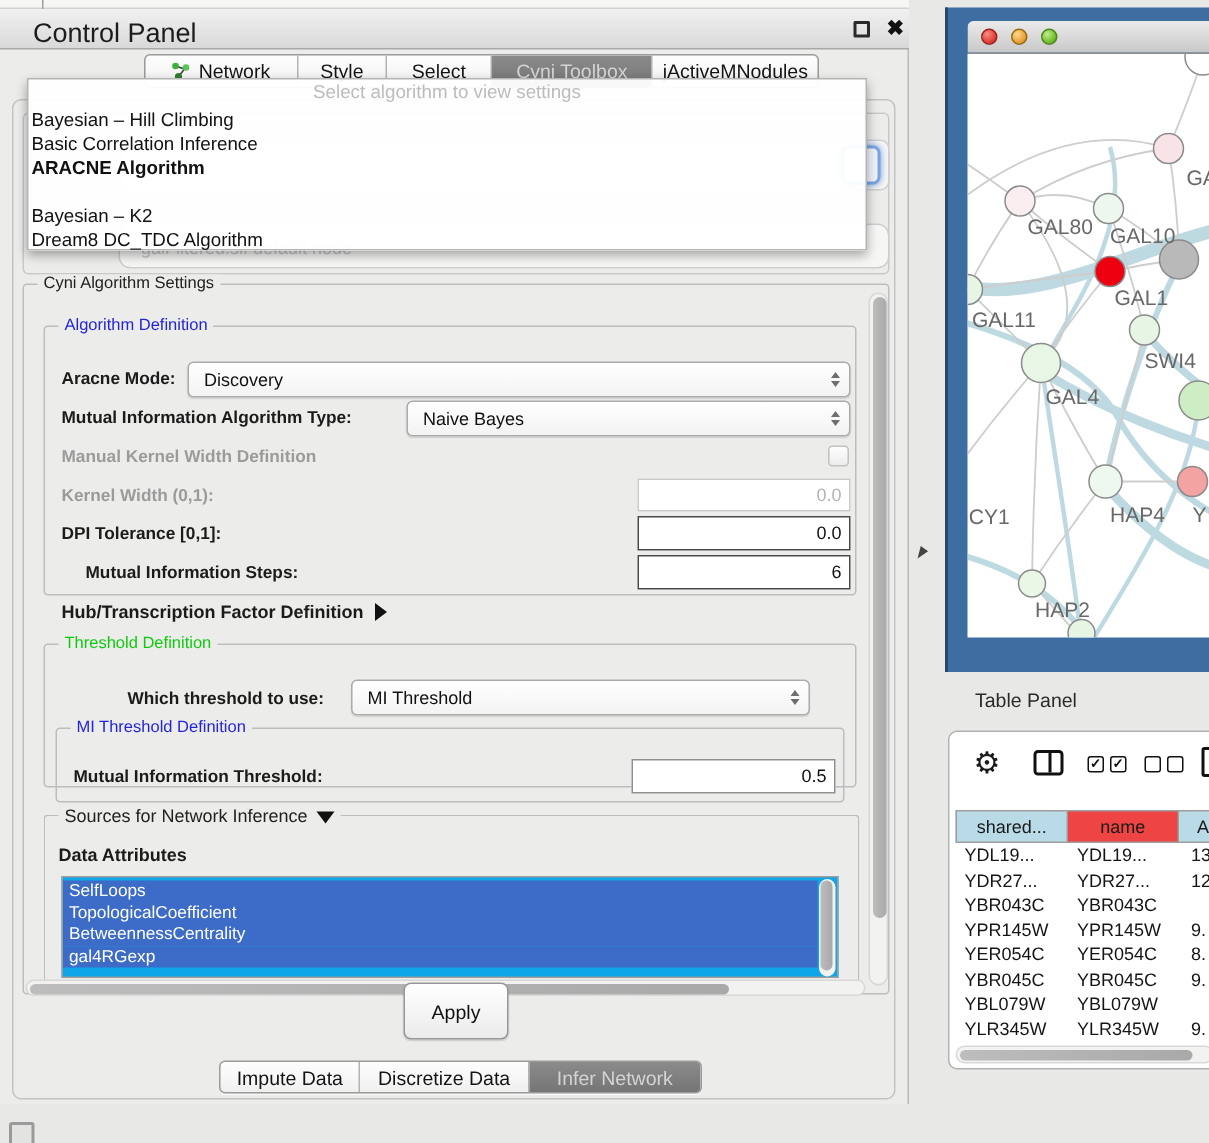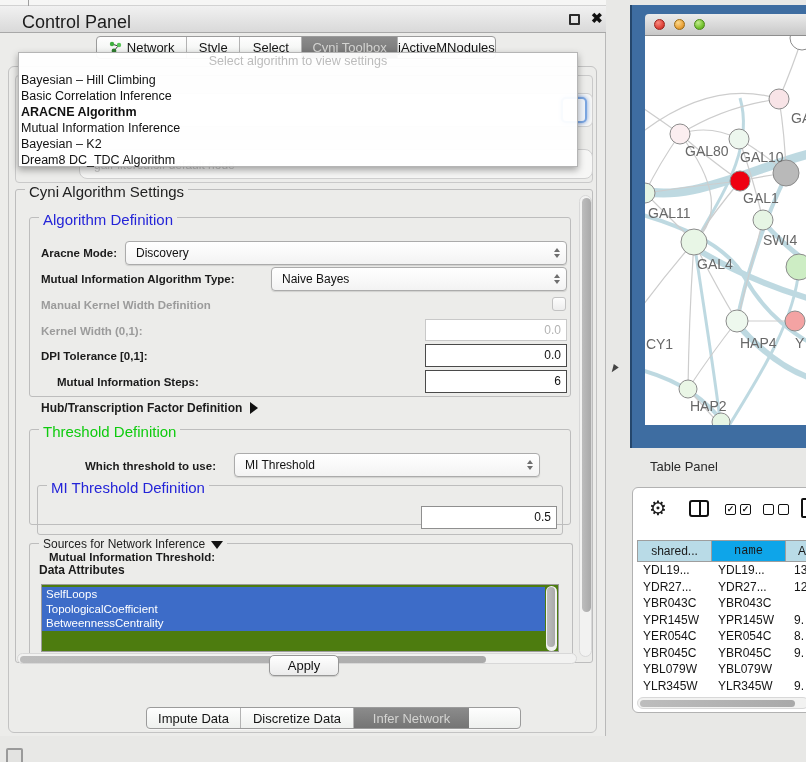--- a/index.html
+++ b/index.html
@@ -15,42 +15,42 @@
   #cp-titlebar { left:0; top:6px; width:606px; height:27px; background:linear-gradient(#f1f1f1,#d9d9d9); border-bottom:1px solid #a8a8a8; }
   #cp-title { position:absolute; left:22px; top:6px; font-size:18px; color:#1c1c1c; }
   .float-btn { position:absolute; left:569px; top:8px; width:11px; height:11px; border:2px solid #2a2a2a; border-radius:1px; background:transparent; }
   .close-btn { position:absolute; left:591px; top:4px; font-size:14px; font-weight:bold; color:#111; }
 
   
   .seg { display:flex; border:1px solid #9b9b9b; border-radius:4px; background:linear-gradient(#fefefe,#eef0ee); overflow:hidden; box-shadow:0 1px 0 rgba(255,255,255,.6); }
   .seg .segitem { display:flex; align-items:center; justify-content:center; font-size:13px; color:#141414; border-right:1px solid #b3b3b3; height:100%; white-space:nowrap; }
   .seg .segitem:last-child { border-right:none; }
   .seg .segitem.sel { background:linear-gradient(#8b8b8b,#757575); color:#d4d4d2; }
-  #top-tabs { left:96px; top:36px; width:400px; height:23px; }
-  #bottom-tabs { left:146px; top:707px; width:375px; height:22px; }
+  #top-tabs { left:96px; top:36px; width:450px; height:23px; }
+  #bottom-tabs { left:146px; top:707px; width:322px; height:22px; }
 
   
   .net-icon { width:13px; height:13px; margin-right:5px; position:relative; display:inline-block; }
 
   
   #main-group { left:8px; top:66px; width:589px; height:667px; border:1px solid #c3c3c3; border-radius:6px; background:#ececea; }
   #upper-ghost-group { left:14px; top:74px; width:578px; height:108px; border:1px solid #c9c9c9; border-radius:4px; }
   .ghost-label { color:#c6c6c6; font-size:12px; }
   .ghost-box { border:1px solid #cfcfcf; border-radius:6px; background:#f6f6f5; }
   .ghost-ring { border:2px solid #7aa5e0; border-radius:5px; box-shadow:0 0 4px rgba(90,140,220,.8); background:#eef3fa; }
 
   
   #algo-popup { left:18px; top:52px; width:560px; height:115px; background:rgba(255,255,255,.95); border:1px solid #b5b5b5; box-shadow:0 3px 7px rgba(0,0,0,.35); z-index:30; }
   #algo-popup .ph { position:absolute; left:0; top:1px; width:100%; text-align:center; font-size:12.5px; color:#bcbcbc; }
   #algo-popup .item { position:absolute; left:0; width:100%; height:16px; line-height:16px; font-size:12.5px; color:#111; padding-left:2px; }
   #algo-popup .item.bold { font-weight:bold; }
 
   
   .tgroup { border:1px solid #bdbdbd; border-radius:3px; }
-  .tgroup > .legend { position:absolute; top:-7px; left:9px; background:#ececea; padding:0 4px; font-size:15px; color:#222; white-space:nowrap; }
+  .tgroup > .legend { position:absolute; top:-7px; left:9px; background:#ececea; padding:0 4px; font-size:11px; color:#222; white-space:nowrap; }
   .legend.blue { color:#2424d8; }
   .legend.green { color:#0ecb0e; }
 
   .flabel { font-size:11.5px; font-weight:bold; color:#1b1b1b; white-space:nowrap; }
   .flabel.dis { color:#9b9b9b; }
 
   .combo { background:linear-gradient(#ffffff,#f3f3f3); border:1px solid #ababab; border-radius:4px; box-shadow:0 1px 1px rgba(0,0,0,.12); display:flex; align-items:center; }
   .combo .val { flex:1; font-size:12px; color:#111; padding-left:10px; }
   .combo .arrows { width:16px; display:flex; flex-direction:column; align-items:center; justify-content:center; gap:2px; padding-right:3px; }
   .tri-up { width:0; height:0; border-left:3.5px solid transparent; border-right:3.5px solid transparent; border-bottom:4px solid #6e6e6e; }
@@ -61,21 +61,21 @@
   .tfield.dis { border:1px solid #c9c9c9; color:#b3b3b3; }
 
   .checkbox { width:14px; height:14px; border:1px solid #c2c2c2; border-radius:3px; background:linear-gradient(#fdfdfd,#ededed); }
 
   
   .sb-track-v { background:#f2f2f1; border:1px solid #d8d8d8; border-radius:7px; }
   .sb-thumb { position:absolute; background:linear-gradient(90deg,#bdbdbd,#a9a9a9); border-radius:6px; }
   .sb-track-h { background:#f2f2f1; border:1px solid #d8d8d8; border-radius:7px; }
 
   
-  #attr-list { background:#4d7c0f; border:1px solid #9c9c9c; }
+  #attr-list { background:#0ea5e9; border:1px solid #9c9c9c; }
   .attr-item { height:14.5px; line-height:14.5px; font-size:11.5px; color:#fff; background:#3d6cc8; padding-left:4px; margin-right:13px; }
 
   .mac-btn { background:linear-gradient(#ffffff,#ebebeb); border:1px solid #979797; border-radius:5px; font-size:13px; color:#111; display:flex; align-items:center; justify-content:center; box-shadow:0 1px 1px rgba(0,0,0,.15); }
 
   .arrow-right { display:inline-block; width:0; height:0; border-top:6px solid transparent; border-bottom:6px solid transparent; border-left:8px solid #111; margin-left:8px; vertical-align:-2px; }
   .arrow-down { display:inline-block; width:0; height:0; border-left:6px solid transparent; border-right:6px solid transparent; border-top:8px solid #111; margin-left:6px; vertical-align:-1px; }
 
   
   #net-window { left:630px; top:5px; width:176px; height:443px; background:#3e6da1; border-left:2px solid #25476c; border-top:2px solid #56False; }
   #net-titlebar { position:absolute; left:13px; top:9px; right:0; height:22px; background:linear-gradient(#ebebeb,#c8c8c8); border-bottom:1px solid #8e8e8e; border-top-left-radius:4px; }
@@ -211,43 +211,44 @@
         <span class="val">MI Threshold</span>
         <span class="arrows">
             <span class="tri-up"></span>
             <span class="tri-dn"></span>
           </span>
       </div>
 
       <div class="abs tgroup" style="left:28px; top:418px; width:526px; height:50px;">
         <span class="legend blue">MI Threshold Definition</span>
       </div>
-      <span class="abs flabel" style="left:40px; top:445px;margin-top:39px;">Mutual Information Threshold:</span>
+      <span class="abs flabel" style="left:40px; top:445px;">Mutual Information Threshold:</span>
       <div class="abs tfield" style="left:412px; top:439px; width:136px; height:23px; border-color:#8f8f8f;"><span>0.5</span></div>
 
       <div class="abs tgroup" style="left:20px; top:476px; width:544px; height:120px; border-bottom:none;">
         <span class="legend" style="font-size:12px;"><span>Sources for Network Inference</span><span class="arrow-down"></span></span>
       </div>
       <span class="abs flabel" style="left:30px; top:496px; font-size:12px;">Data Attributes</span>
 
       <div id="attr-list" class="abs" style="left:32px; top:517px; width:518px; height:68px;">
         <div style="height:2px;"></div>
         <div class="attr-item"><span>SelfLoops</span></div>
         <div class="attr-item"><span>TopologicalCoefficient</span></div>
         <div class="attr-item"><span>BetweennessCentrality</span></div>
+        <div class="attr-item"><span>gal4RGexp</span></div>
         <div class="abs sb-track-v" style="right:1px; top:1px; width:11px; height:65px; border:none;">
           <div class="sb-thumb" style="left:1px; top:1px; width:8px; height:60px;"></div>
         </div>
       </div>
 
       <div class="abs sb-track-h" style="left:8px; top:586px; width:560px; height:11px;">
         <div class="sb-thumb" style="left:2px; top:1.5px; height:7px; width:466px;"></div>
       </div>
 
-      <div class="abs mac-btn" style="left:260px; top:588px; width:70px; height:21px;">
+      <div class="abs mac-btn" style="left:260px; top:588px; width:70px; height:38px;">
         <span>Apply</span>
       </div>
     </div>
 
     <div id="bottom-tabs" class="abs seg">
       <div class="segitem" style="width:94px;">
           <span>Impute Data</span>
         </div>
       <div class="segitem" style="width:113px;">
           <span>Discretize Data</span>
@@ -255,21 +256,20 @@
       <div class="segitem sel" style="width:115px;">
           <span>Infer Network</span>
         </div>
     </div>
 
     <div id="algo-popup" class="abs">
       <div class="ph">Select algorithm to view settings</div>
       <div class="item" style="top:19px;"><span>Bayesian – Hill Climbing</span></div>
       <div class="item" style="top:35px;"><span>Basic Correlation Inference</span></div>
       <div class="item bold" style="top:51px;"><span>ARACNE Algorithm</span></div>
-      <div class="item" style="top:67px;"><span>Mutual Information Inference</span></div>
       <div class="item" style="top:83px;"><span>Bayesian – K2</span></div>
       <div class="item" style="top:99px;"><span>Dream8 DC_TDC Algorithm</span></div>
     </div>
   </div>
 
   <div class="abs" style="left:6px; top:748px; width:17px; height:16px; border:2px solid #9a9a9a; border-radius:2px; background:#e3e3e1;"></div>
 
   <div class="abs cursor-mark"></div>
 
   <div id="net-window" class="abs">
@@ -369,21 +369,21 @@
         <span class="cb-sm">✓</span>
     </span>
     <span class="tb-icon cb-pair" style="left:130px; top:16px;">
       <span class="cb-sm"></span>
         <span class="cb-sm"></span>
     </span>
     <span class="tb-icon doc-icon" style="left:168px; top:10px;"></span>
 
     <div class="abs" style="left:4px; top:52px; width:178px; height:22px;">
       <div class="th-cell" style="left:0; width:75px; background:#b9dbe7; border-left:1px solid #9e9e9e;"><span>shared...</span></div>
-      <div class="th-cell" style="left:75px; width:74px; background:#0ea5e9;font-family:Liberation Mono, monospace;"><span>name</span></div>
+      <div class="th-cell" style="left:75px; width:74px; background:#ef4444;"><span>name</span></div>
       <div class="th-cell" style="left:149px; width:60px; background:#b9dbe7; text-align:left; padding-left:12px;"><span>A</span></div>
     </div>
 
     <div class="abs" style="left:4px; top:74px; width:178px; height:132px; overflow:hidden;">
       <div class="abs" style="top:1px; width:100%; height:16px;">
         <span class="tr-cell" style="left:6px; width:68px;">YDL19...</span>
         <span class="tr-cell" style="left:81px; width:66px;">YDL19...</span>
         <span class="tr-cell" style="left:157px; width:24px;">13</span>
       </div>
       <div class="abs" style="top:17.5px; width:100%; height:16px;">

